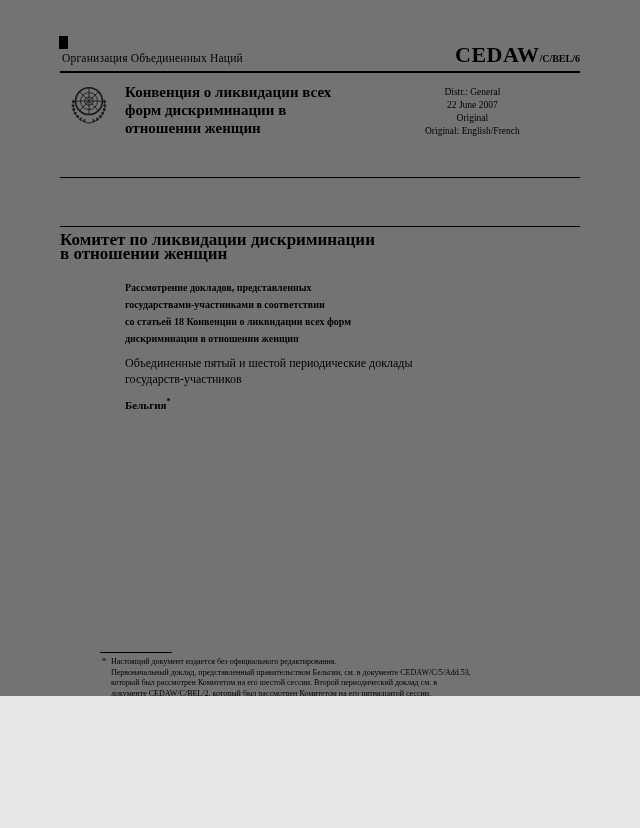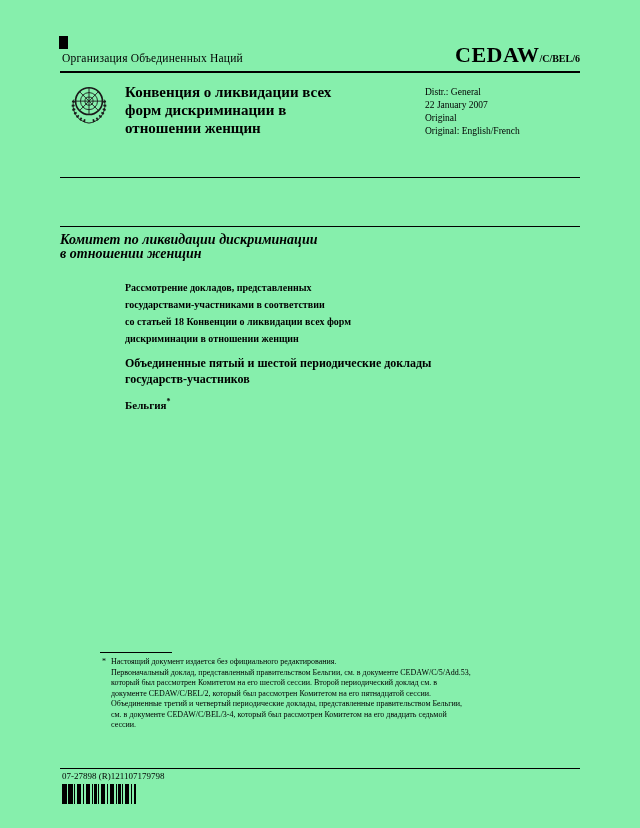--- a/index.html
+++ b/index.html
@@ -1,22 +1,22 @@
 <!DOCTYPE html>
 <html><head>
 <meta charset="utf-8">
 <style>
   * { margin: 0; padding: 0; box-sizing: border-box; }
   html, body { background: #e8e8e8; }
   body { font-family: "Liberation Serif", "DejaVu Serif", serif; color: #000; }
   .page {
     position: relative;
     width: 640px;
-    height: 828px;
-    background: #86efac;
+    height: 696px;
+    background: #737373;
     margin: 0 auto;
     overflow: hidden;
   }
   .pre { white-space: pre-line; }
 
   .reg-mark {
     position: absolute; left: 59px; top: 36px;
     width: 9px; height: 13px; background: #000;
   }
 
@@ -38,34 +38,34 @@
   .rule-footer { top: 768px; height: 1px; }
 
   .emblem { position: absolute; left: 63px; top: 80px; width: 52px; height: 52px; }
 
   .masthead-title {
     position: absolute; left: 125px; top: 83px; width: 280px;
     font-size: 15px; font-weight: bold; line-height: 18px;
   }
   .distr-block {
     position: absolute; left: 425px; top: 86px;
-    font-size: 9.5px; line-height: 13px;
+    font-size: 9.5px; line-height: 13px; text-align: center;
   }
 
   .committee {
     position: absolute; left: 60px; top: 233px;
-    font-size: 14px; font-weight: bold; line-height: 14px; font-style: italic;
+    font-size: 17px; font-weight: bold; line-height: 14px;
   }
   .heading {
     position: absolute; left: 125px; top: 279px; width: 360px;
     font-size: 10px; font-weight: bold; line-height: 17px;
   }
   .subheading {
     position: absolute; left: 125px; top: 355px; width: 360px;
-    font-size: 12px; font-weight: bold; line-height: 16px;
+    font-size: 12px; font-weight: normal; line-height: 16px;
   }
   .country {
     position: absolute; left: 125px; top: 397px;
     font-size: 11px; font-weight: bold;
   }
   .country sup { font-size: 8px; }
 
   .fn-sep {
     position: absolute; left: 100px; top: 652px;
     width: 72px; height: 1px; background: #000;
@@ -122,21 +122,21 @@
       </g>
     </svg>
   </div>
 
   <div class="masthead-title pre">Конвенция о ликвидации всех
 форм дискриминации в
 отношении женщин</div>
 
   <div class="distr-block">
     <div>Distr.: General</div>
-    <div>22 January 2007</div>
+    <div>22 June 2007</div>
     <div>Original</div>
     <div>Original: English/French</div>
   </div>
 
   <div class="rule rule-mid1"></div>
   <div class="rule rule-mid2"></div>
 
   <div class="committee pre">Комитет по ликвидации дискриминации
 в отношении женщин</div>
 

